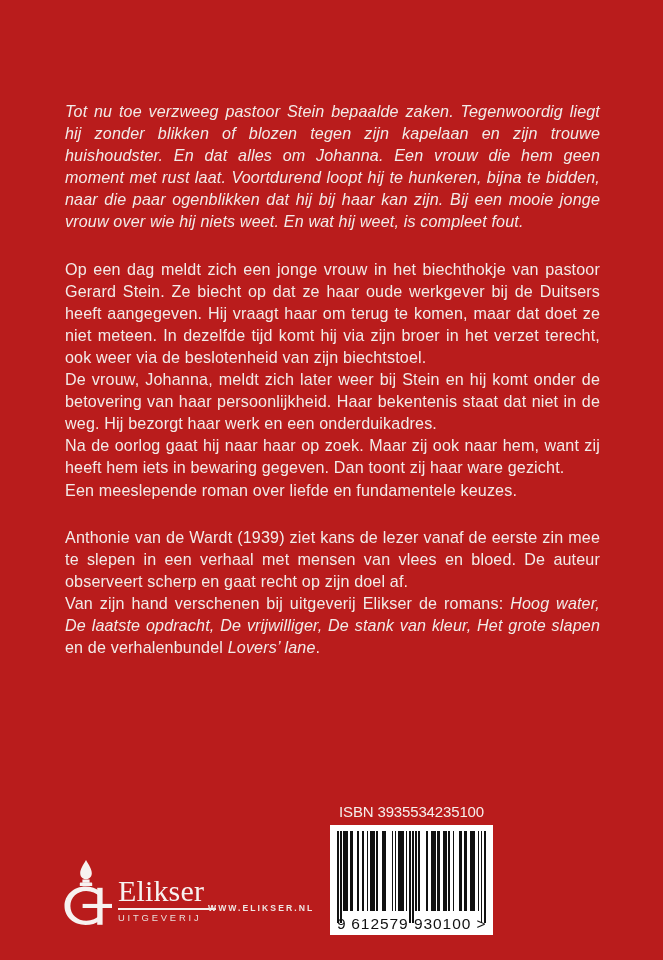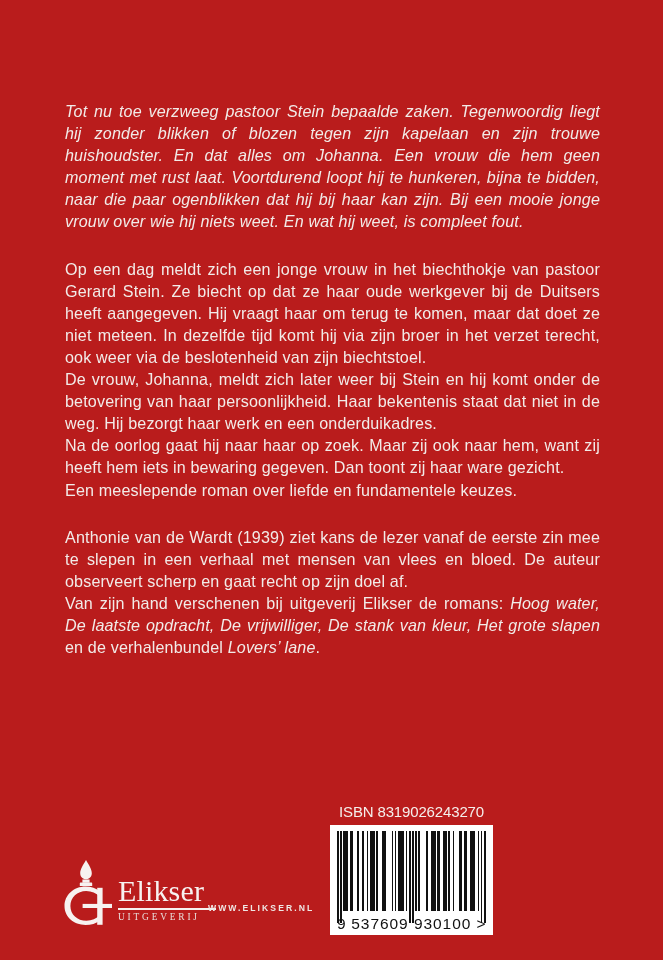--- a/index.html
+++ b/index.html
@@ -93,21 +93,21 @@
     display: block;
   }
   .logo-rule {
     width: 98px;
     height: 1.5px;
     background: #f7f2f0;
     margin: 2px 0 2.5px 0;
   }
   .logo-sub {
     display: block;
-    font-family: Liberation Serif, serif;
+    font-family: Liberation Sans, sans-serif;
     font-size: 9.4px;
     letter-spacing: 0.30em;
     color: #e9e0dd;
     line-height: 11px;
   }
 
   .logo-url {
     position: absolute;
     left: 208px;
     top: 903px;
@@ -209,21 +209,21 @@
       <div class="logo-word">
         <span class="logo-name">Elikser</span>
         <div class="logo-rule"></div>
         <span class="logo-sub">UITGEVERIJ</span>
       </div>
     </div>
 
     <div class="logo-url">WWW.ELIKSER.NL</div>
 
     <div class="isbn-block">
-      <div class="isbn-text">ISBN 8319026243270</div>
+      <div class="isbn-text">ISBN 3935534235100</div>
       <div class="barcode">
         <div class="bars">
             <span class="bar-b guard" style="width: 1.56842px; flex: 0 0 1.56842px;"></span>
             <span class="bar-w guard" style="width: 1.56842px; flex: 0 0 1.56842px;"></span>
             <span class="bar-b guard" style="width: 1.56842px; flex: 0 0 1.56842px;"></span>
             <span class="bar-w" style="width: 1.56842px; flex: 0 0 1.56842px;"></span>
             <span class="bar-b" style="width: 4.70526px; flex: 0 0 4.70526px;"></span>
             <span class="bar-w" style="width: 1.56842px; flex: 0 0 1.56842px;"></span>
             <span class="bar-b" style="width: 3.13684px; flex: 0 0 3.13684px;"></span>
             <span class="bar-w" style="width: 4.70526px; flex: 0 0 4.70526px;"></span>
@@ -274,21 +274,21 @@
             <span class="bar-b" style="width: 4.70526px; flex: 0 0 4.70526px;"></span>
             <span class="bar-w" style="width: 3.13684px; flex: 0 0 3.13684px;"></span>
             <span class="bar-b" style="width: 1.56842px; flex: 0 0 1.56842px;"></span>
             <span class="bar-w" style="width: 1.56842px; flex: 0 0 1.56842px;"></span>
             <span class="bar-b guard" style="width: 1.56842px; flex: 0 0 1.56842px;"></span>
             <span class="bar-w guard" style="width: 1.56842px; flex: 0 0 1.56842px;"></span>
             <span class="bar-b guard" style="width: 1.56842px; flex: 0 0 1.56842px;"></span>
           </div>
         <div class="barcode-digits">
           <span class="d-left">9</span>
-          <span class="d-mid">537609</span>
+          <span class="d-mid">612579</span>
           <span class="d-mid">930100</span>
           <span class="d-end">&gt;</span>
         </div>
       </div>
     </div>
 
   </div>
 </div>
 
 </body></html>

